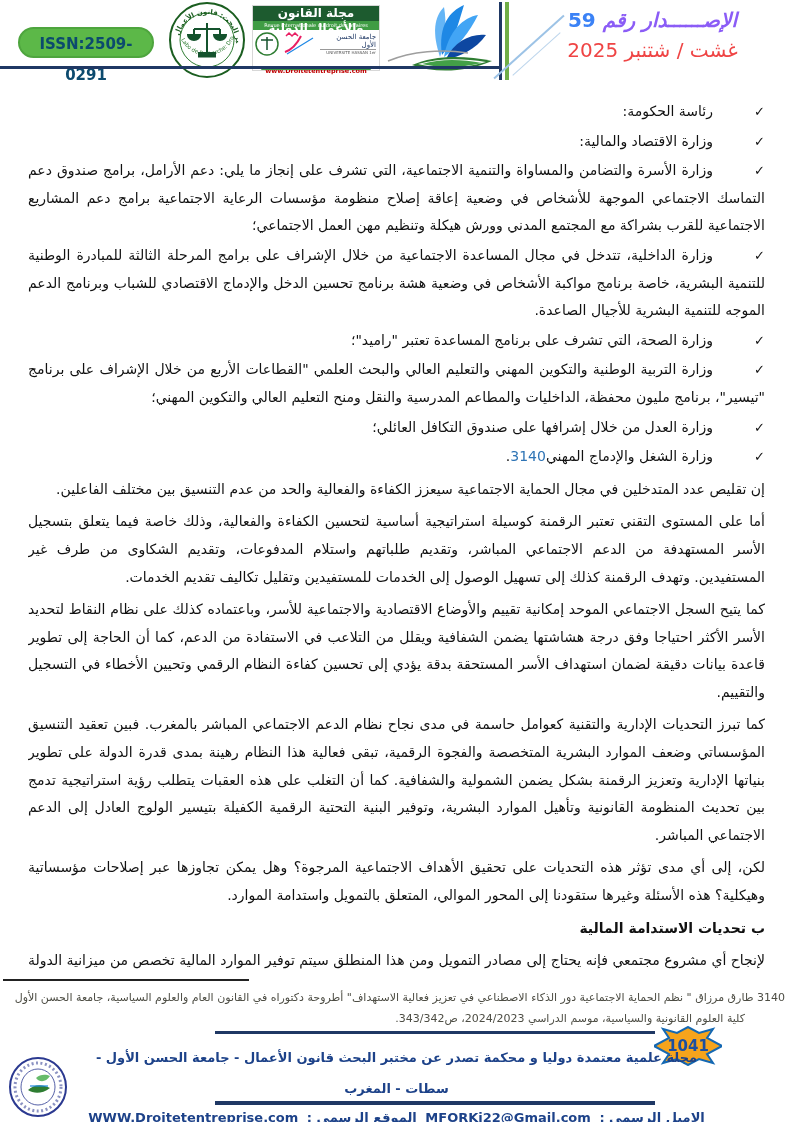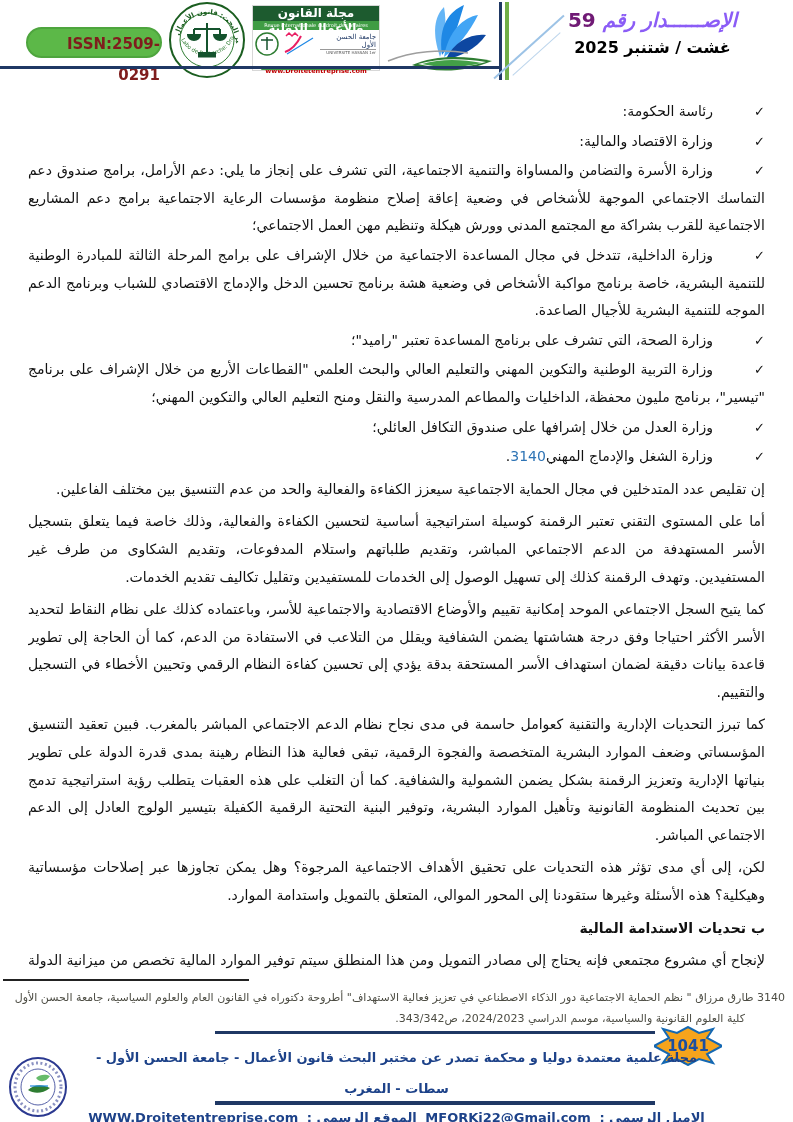--- a/index.html
+++ b/index.html
@@ -1,22 +1,22 @@
 <!DOCTYPE html>
 <html lang="ar"><head>
 <meta charset="utf-8">
 <style>
   * { box-sizing: border-box; margin: 0; padding: 0; }
   html,body { background:#e8e8e8; }
   body { font-family: "DejaVu Sans", sans-serif; }
   .page { position: relative; width: 793px; height: 1122px; background: #ffffff; margin: 0 auto; overflow: hidden; }
 
   
-  .issn-pill { position:absolute; left:26px; top:27px; width:136px; height:31px; background:#5CB848;
-    border-radius:17px; color:#7f1d1d; font-weight:bold; font-size:15px; line-height:31px; text-align:right;
+  .issn-pill { position:absolute; left:18px; top:27px; width:136px; height:31px; background:#5CB848;
+    border-radius:17px; color:#0c4a6e; font-weight:bold; font-size:15px; line-height:31px; text-align:center;
     border:2px solid #4ea53e; }
   .header-rule { position:absolute; left:0; top:66px; width:499px; height:3px; background:#1F3864; }
   .vbar-navy { position:absolute; left:499px; top:2px; width:3px; height:78px; background:#1F3864; }
   .vbar-green { position:absolute; left:505px; top:2px; width:4px; height:78px; background:#70AD47; }
 
   .lab-logo { position:absolute; left:168px; top:1px; width:78px; height:78px; }
   .journal-logo { position:absolute; left:252px; top:5px; width:128px; height:66px; border:1px solid #d7d7d7; background:#fff; }
   .jl-bar1 { height:15px; background:#1d5b2f; color:#fff; font-size:12px; font-weight:bold; text-align:center; line-height:15px; direction:rtl; }
   .jl-bar2 { height:9px; background:#3f9c44; color:#fff; font-size:5px; text-align:center; line-height:9px; }
   .jl-body { position:relative; height:28px; }
@@ -24,22 +24,22 @@
   .jl-univ .ar { font-size:7px; color:#1F3864; }
   .jl-univ .fr { font-size:4px; color:#555; border-top:1px solid #999; }
   .jl-bottom { height:13px; position:relative; text-align:center; }
   .jl-site { color:#c00000; font-weight:bold; font-size:6.5px; line-height:13px; }
   .jl-swoosh { position:absolute; left:8px; right:8px; bottom:1px; height:2px; background:#3f9c44; border-radius:2px; }
   .bird-logo { position:absolute; left:382px; top:3px; width:112px; height:76px; }
 
   .issue-block { position:absolute; left:512px; top:2px; width:281px; height:82px; direction:rtl; text-align:center; }
   .issue-line1 { font-size:20px; font-weight:bold; margin-top:6px; }
   .issue-label { color:#8b5cf6;font-style:italic; }
-  .issue-number { color:#701a75; }
-  .issue-date { font-size:16px; font-weight:bold; color:#000000; margin-top:6px; }
+  .issue-number { color:#3b82f6; }
+  .issue-date { font-size:20px; font-weight:normal; color:#ef4444; margin-top:6px; }
   .slash1 { position:absolute; left:528px; top:0px; width:2px; height:94px; background:#9dc3e6; transform:rotate(48deg); }
   .slash2 { position:absolute; left:536px; top:22px; width:1px; height:64px; background:#bcd5ec; transform:rotate(48deg); }
 
   
   .content { position:absolute; top:98px; left:28px; right:28px; height:880px; overflow:hidden;
     direction:rtl; text-align:justify; font-size:14px; line-height:27.6px; color:#111; }
   .bullet { margin-bottom:2px; }
   .check { display:inline-block; width:52px; font-size:13px; color:#111; }
   .b { font-weight:normal; }
   .para { margin:5px 0; }

